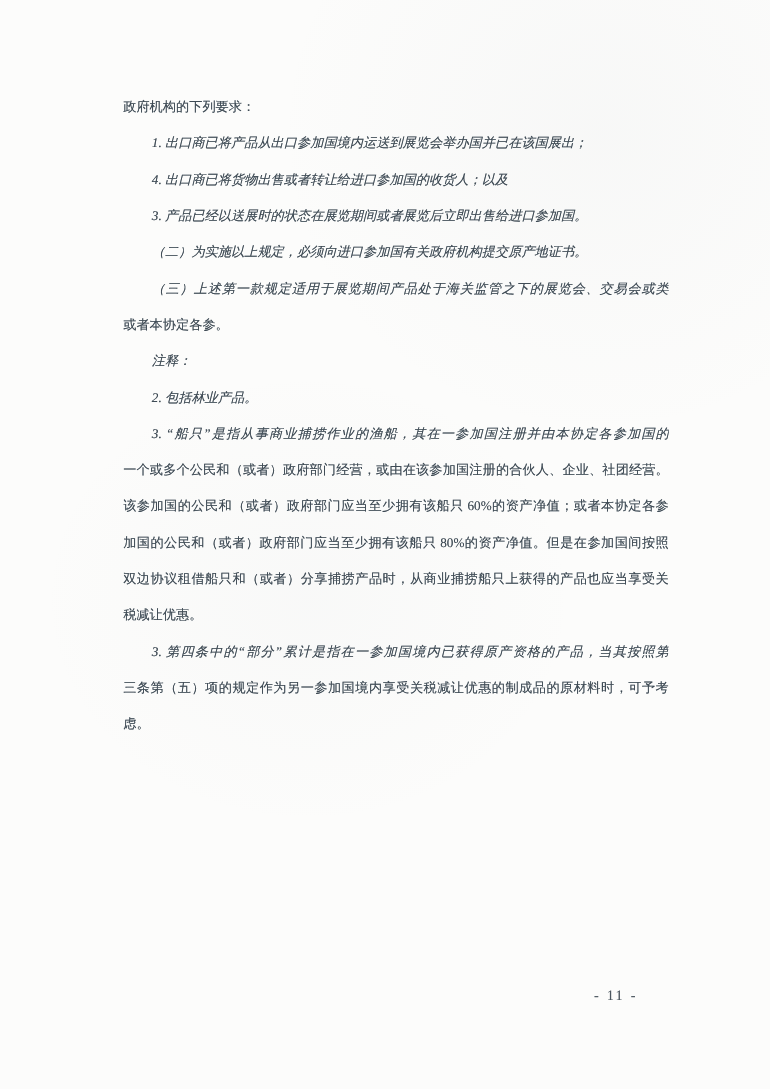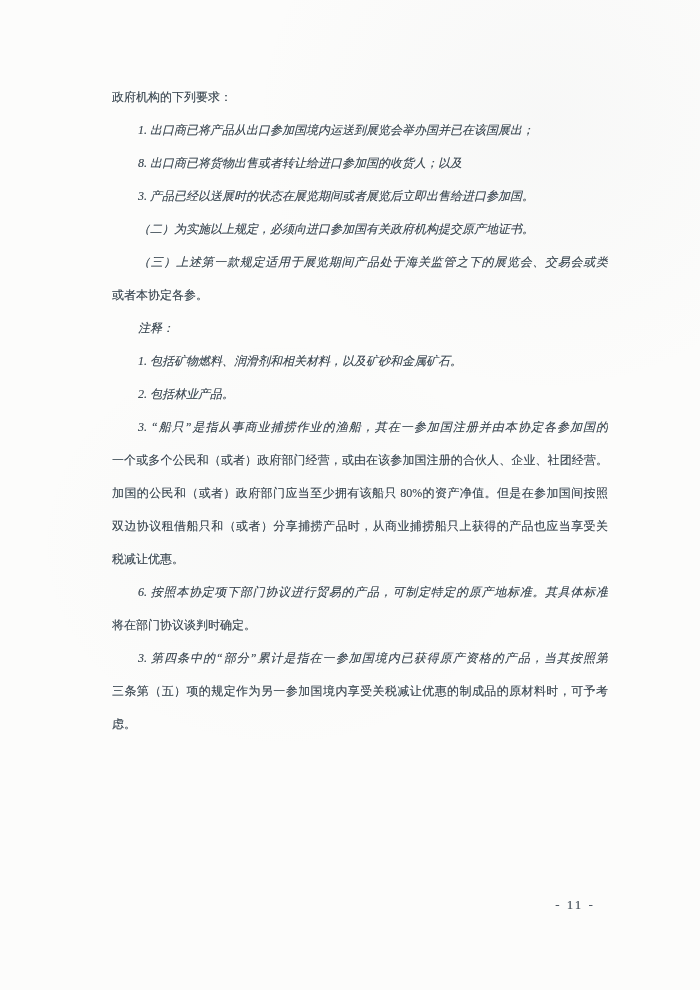--- a/index.html
+++ b/index.html
@@ -39,70 +39,64 @@
     text-align-last:justify;
     text-justify:inter-character;
   }
   .line.indent{
     padding-left:26px;
     font-style:italic;
   }
   .page-number{
     position:absolute;
     top:897px;left:540px;width:70px;
-    text-align:center;
+    text-align:left;
     font-size:13px;
     letter-spacing:2px;
     color:var(--pagenum-color);
     text-shadow:0 0 0.5px rgba(75,86,95,0.5);
   }
 </style>
 </head>
 <body>
 
 <div class="page">
   <main class="text-block">
       <div class="para">
         <div class="line last">政府机构的下列要求：</div>
       </div>
       <div class="para">
         <div class="line indent last">1. 出口商已将产品从出口参加国境内运送到展览会举办国并已在该国展出；</div>
       </div>
       <div class="para">
-        <div class="line indent last">8. 出口商已将货物出售或者转让给进口参加国的收货人；以及</div>
+        <div class="line indent last">4. 出口商已将货物出售或者转让给进口参加国的收货人；以及</div>
       </div>
       <div class="para">
         <div class="line indent last">3. 产品已经以送展时的状态在展览期间或者展览后立即出售给进口参加国。</div>
       </div>
       <div class="para">
         <div class="line indent last">（二）为实施以上规定，必须向进口参加国有关政府机构提交原产地证书。</div>
       </div>
       <div class="para">
         <div class="line indent full">（三）上述第一款规定适用于展览期间产品处于海关监管之下的展览会、交易会或类</div>
         <div class="line last">或者本协定各参。</div>
       </div>
       <div class="para">
         <div class="line indent last">注释：</div>
       </div>
       <div class="para">
-        <div class="line indent last">1. 包括矿物燃料、润滑剂和相关材料，以及矿砂和金属矿石。</div>
-      </div>
-      <div class="para">
         <div class="line indent last">2. 包括林业产品。</div>
       </div>
       <div class="para">
         <div class="line indent full">3. “船只”是指从事商业捕捞作业的渔船，其在一参加国注册并由本协定各参加国的</div>
         <div class="line full">一个或多个公民和（或者）政府部门经营，或由在该参加国注册的合伙人、企业、社团经营。</div>
+        <div class="line full">该参加国的公民和（或者）政府部门应当至少拥有该船只 60%的资产净值；或者本协定各参</div>
         <div class="line full">加国的公民和（或者）政府部门应当至少拥有该船只 80%的资产净值。但是在参加国间按照</div>
         <div class="line full">双边协议租借船只和（或者）分享捕捞产品时，从商业捕捞船只上获得的产品也应当享受关</div>
         <div class="line last">税减让优惠。</div>
-      </div>
-      <div class="para">
-        <div class="line indent full">6. 按照本协定项下部门协议进行贸易的产品，可制定特定的原产地标准。其具体标准</div>
-        <div class="line last">将在部门协议谈判时确定。</div>
       </div>
       <div class="para">
         <div class="line indent full">3. 第四条中的“部分”累计是指在一参加国境内已获得原产资格的产品，当其按照第</div>
         <div class="line full">三条第（五）项的规定作为另一参加国境内享受关税减让优惠的制成品的原材料时，可予考</div>
         <div class="line last">虑。</div>
       </div>
     </main>
   <div class="page-number">- 11 -</div>
 </div>
 

